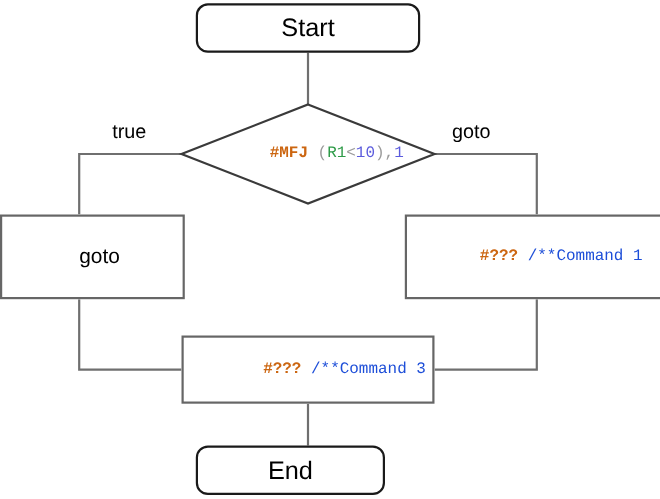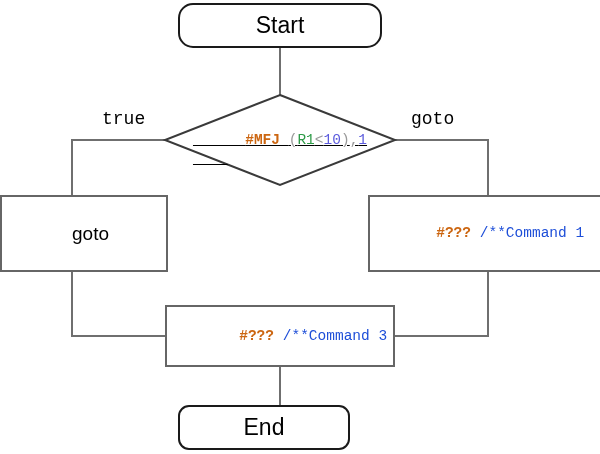--- a/index.html
+++ b/index.html
@@ -71,25 +71,24 @@
     width: 230px;
     height: 90px;
     z-index: 2;
     display: flex;
     align-items: center;
     justify-content: center;
   }
   #diamond-node .diamond-text {
     position: relative;
     z-index: 3;
-    text-decoration: underline;
   }
   .branch-label {
     position: absolute;
-    font-family: Liberation Mono, monospace;
+    font-family: Liberation Sans, sans-serif;
     font-size: 18px;
     color: #000000;
     z-index: 3;
     white-space: nowrap;
   }
 </style>
 </head>
 <body>
 
 <div id="canvas">
@@ -106,21 +105,21 @@
       <path d="M72,272 L72,336 L165,336"></path>
 
       <path d="M488,272 L488,336 L395,336"></path>
 
       <path d="M280,367 L280,405"></path>
     </g>
 
     <polygon points="280,95 395,140 280,185 165,140" fill="#ffffff" stroke="#3a3a3a" stroke-width="2"></polygon>
   </svg>
 
-  <div class="node terminal" id="node-start" style="left:178px; top:3px; width:204px; height:45px;border-radius:15px;">
+  <div class="node terminal" id="node-start" style="left:178px; top:3px; width:204px; height:45px;">
     <span class="terminal-label">Start</span>
   </div>
 
   <div id="diamond-node">
     <span class="codeline diamond-text">
       <span class="tok-key">#MFJ</span><span class="tok-punct"> </span><span class="tok-punct">(</span><span class="tok-reg">R1</span><span class="tok-punct">&lt;</span><span class="tok-num">10</span><span class="tok-punct">)</span><span class="tok-punct">,</span><span class="tok-num">1</span>
     </span>
   </div>
 
   <span class="branch-label" style="left:102px; top:109px;">true</span>

